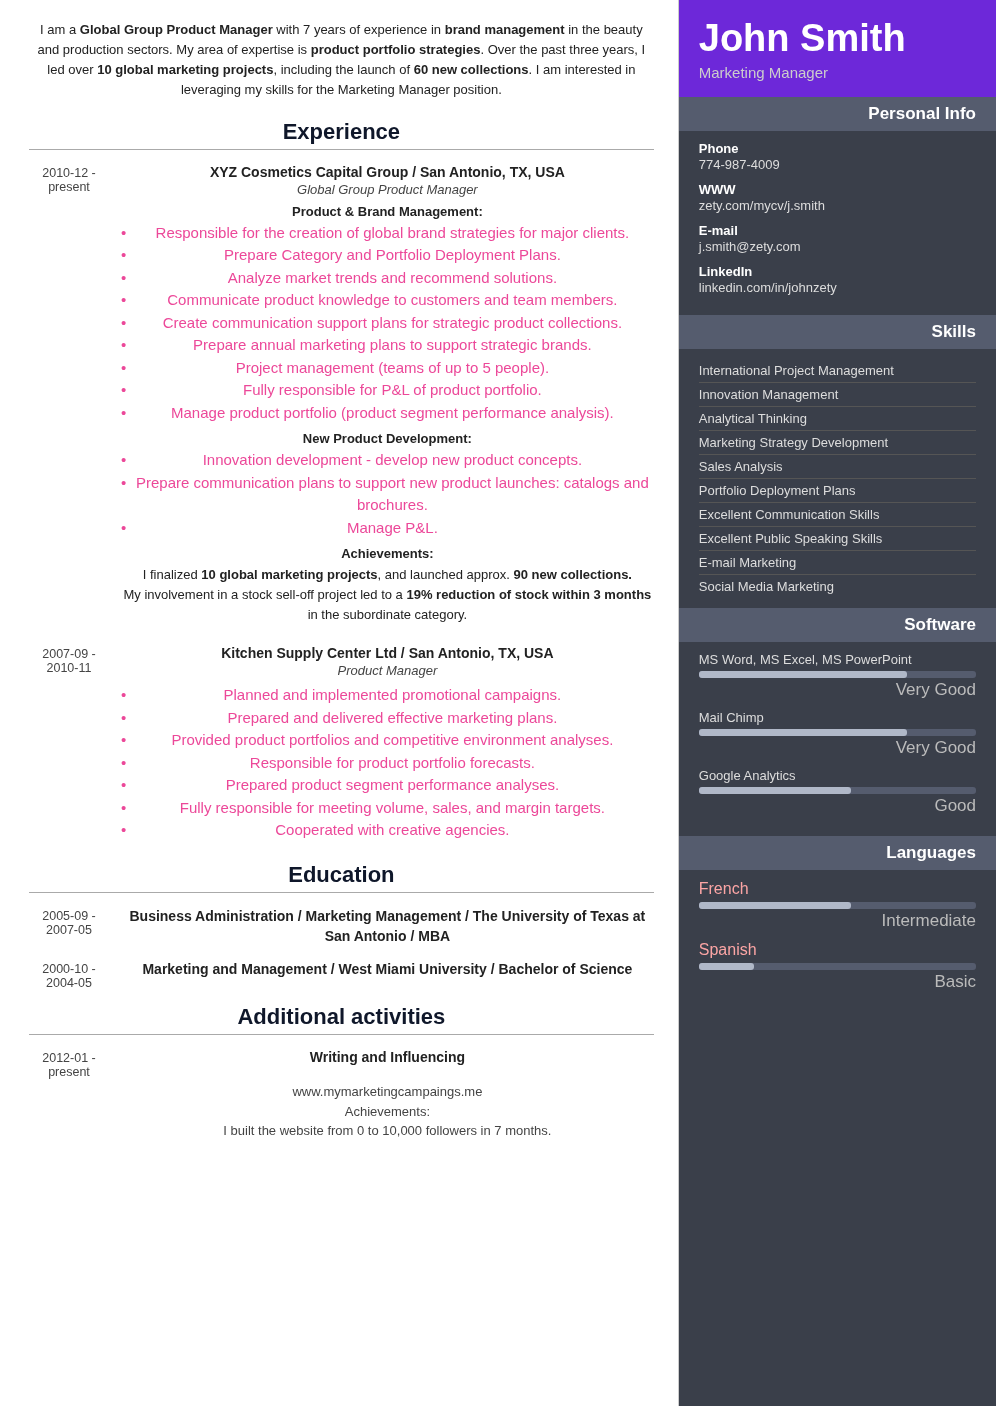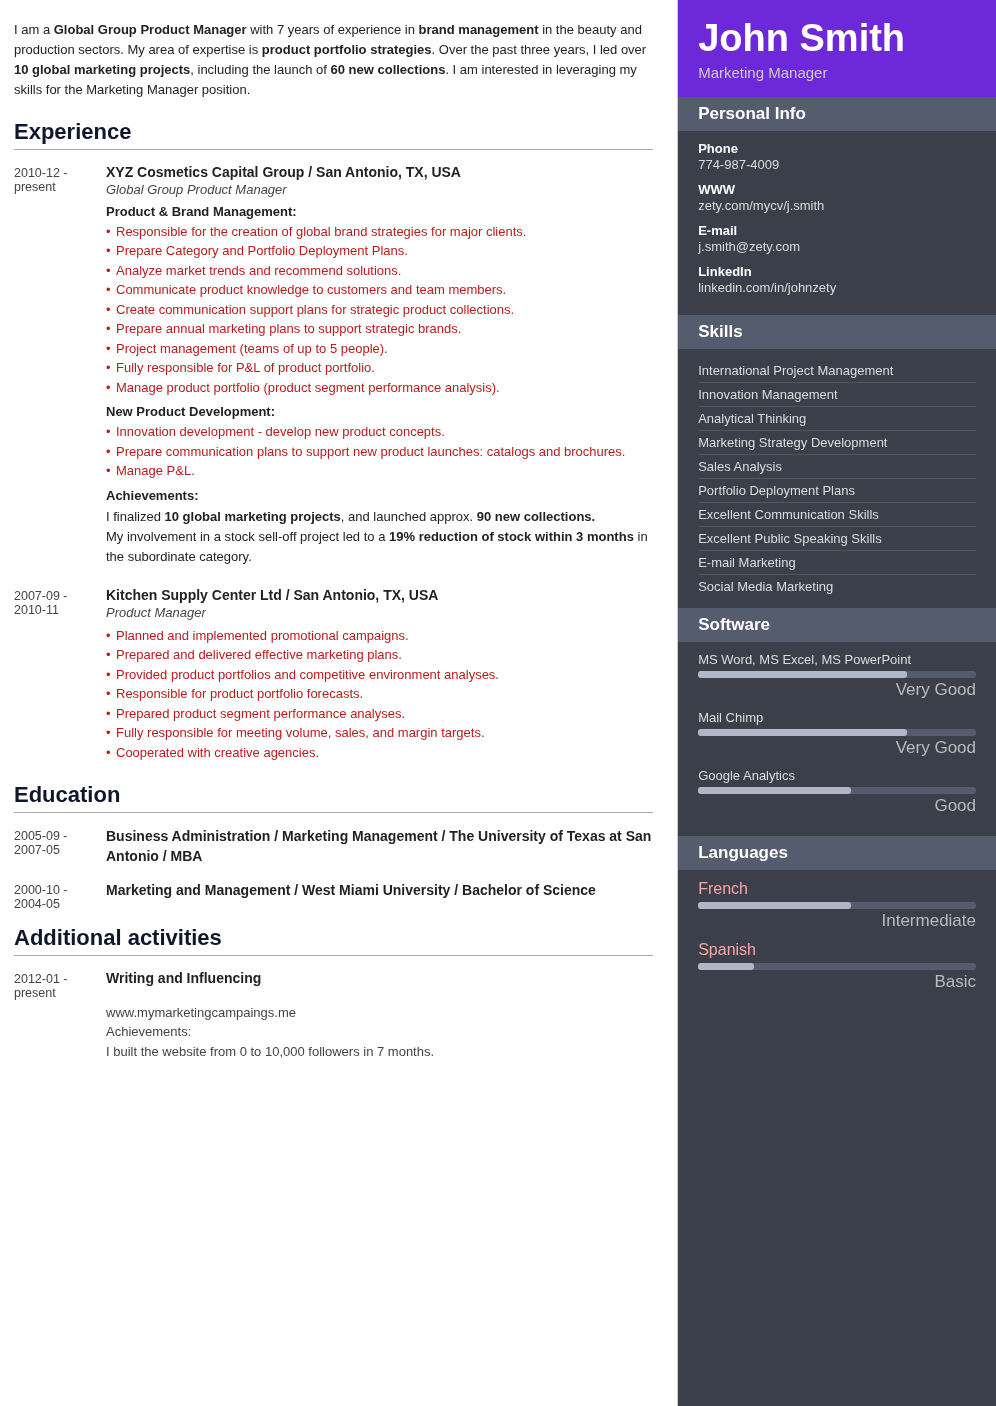--- a/index.html
+++ b/index.html
@@ -12,22 +12,23 @@
       min-height: 1406px;
     }
     .resume-container {
       display: flex;
       width: 996px;
       min-height: 1406px;
     }
     
     .left-col {
       width: 763px;
-      padding: 20px 24px 20px 14px;
+      padding: 20px 24px 20px 29px;
       border-right: 1px solid #ccc;
+      text-align: center;
     }
     .intro-text {
       font-size: 13px;
       line-height: 1.55;
       margin-bottom: 18px;
       color: #222;
     }
     .intro-text strong {
       font-weight: bold;
     }
@@ -70,22 +71,22 @@
       font-weight: bold;
       font-size: 13px;
       margin-top: 7px;
       margin-bottom: 3px;
     }
     .bullet-list {
       list-style: none;
       padding: 0;
     }
     .bullet-list li {
-      font-size: 13px;
-      color: #b91c1c;
+      font-size: 15px;
+      color: #ec4899;
       line-height: 1.5;
       padding-left: 10px;
       position: relative;
     }
     .bullet-list li::before {
       content: "•";
       position: absolute;
       left: 0;
     }
     .achievements-text {
@@ -167,20 +168,21 @@
       color: #ccc;
       font-weight: normal;
     }
     .right-section-title {
       font-size: 17px;
       font-weight: bold;
       color: #fff;
       background: #555c6e;
       padding: 7px 20px;
       margin-bottom: 10px;
+      text-align: right;
     }
     .right-section-body {
       padding: 0 20px 10px 20px;
     }
     .info-row {
       margin-bottom: 10px;
     }
     .info-label {
       font-weight: bold;
       font-size: 13px;

